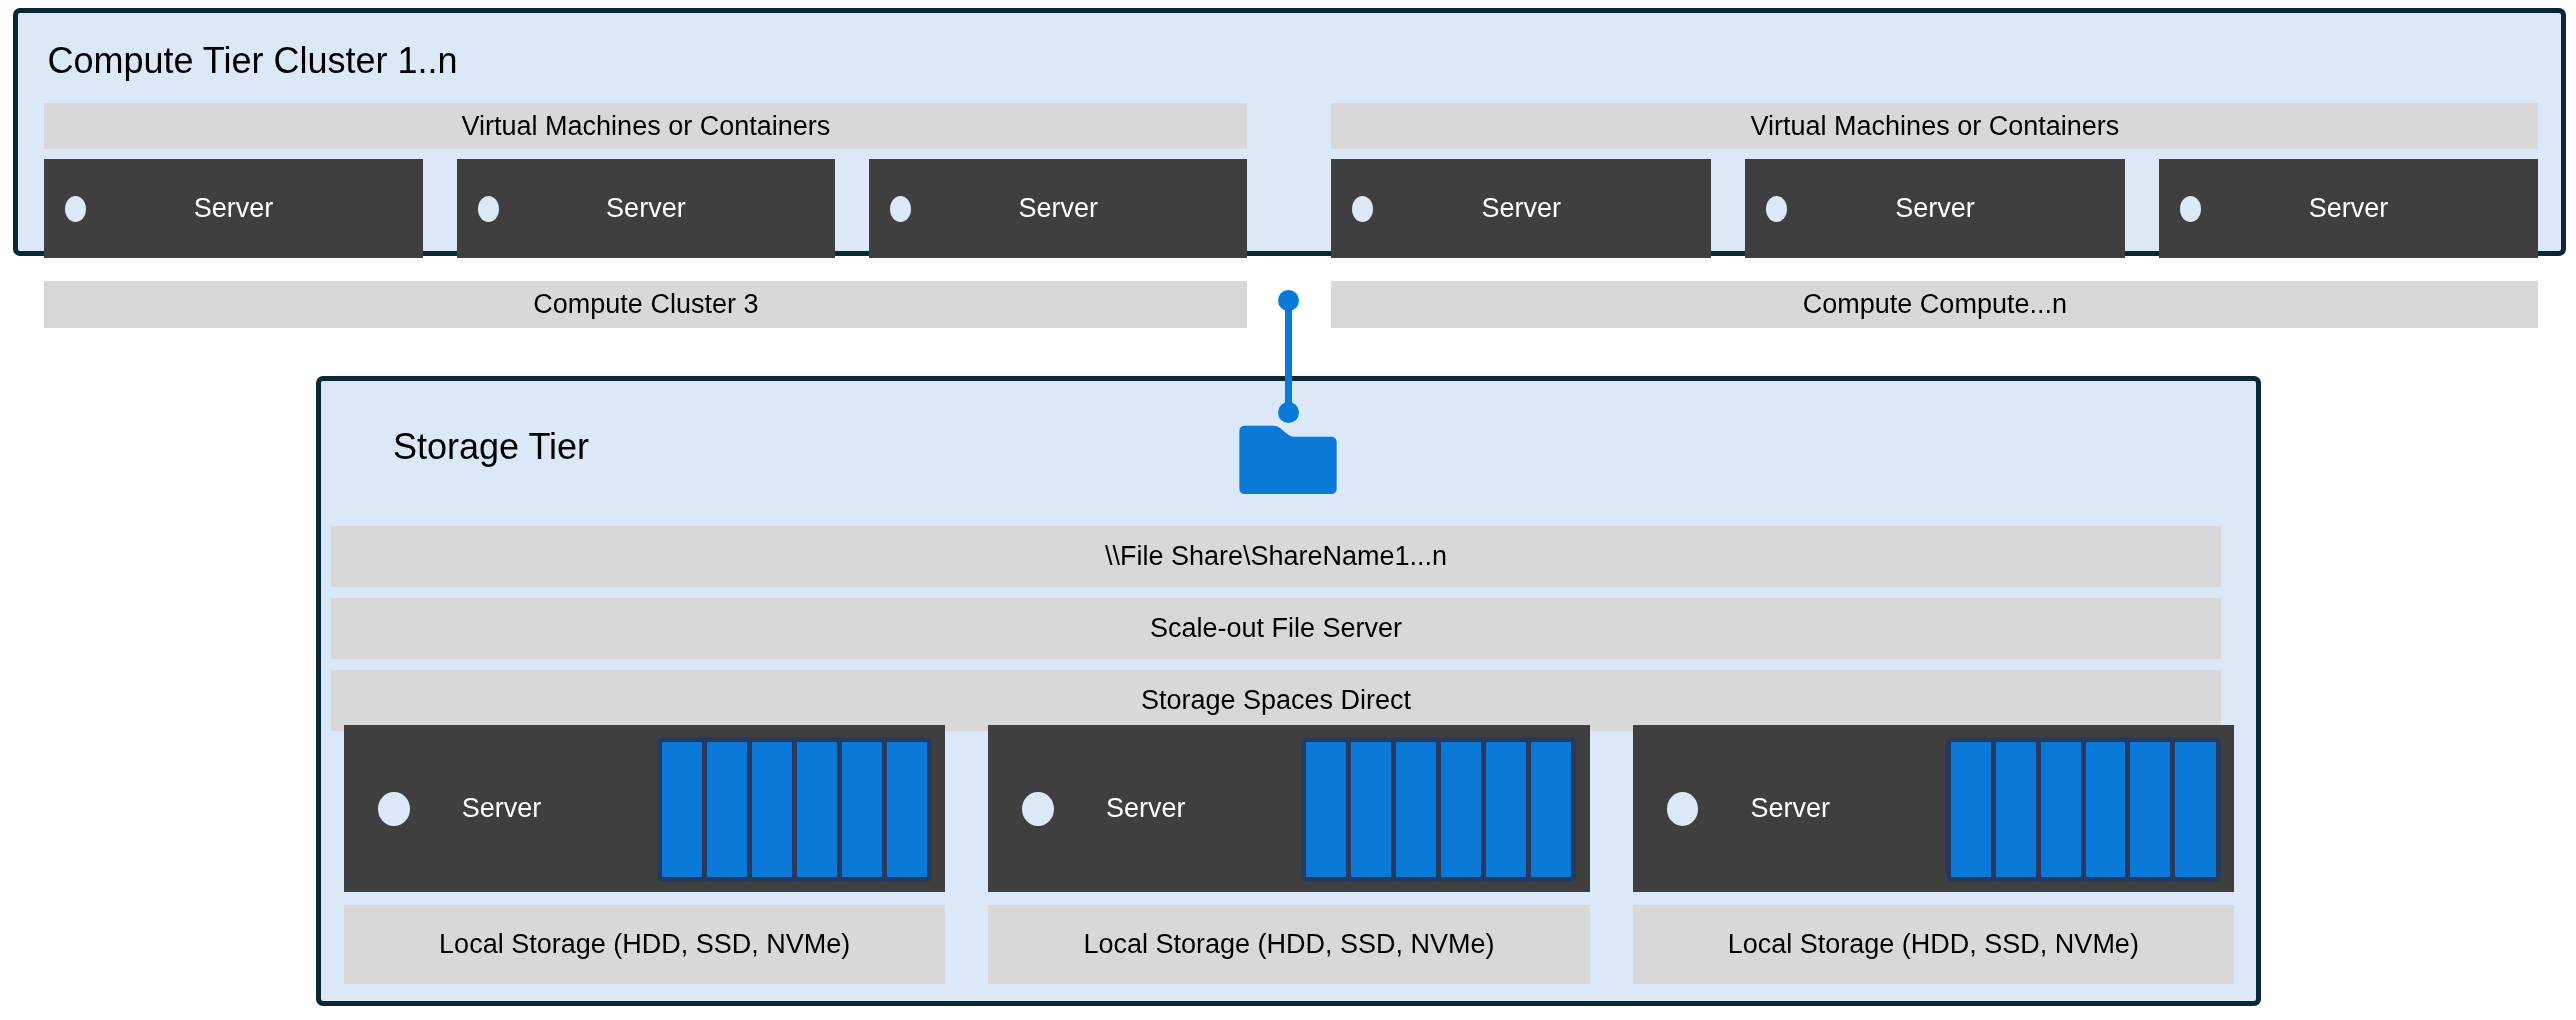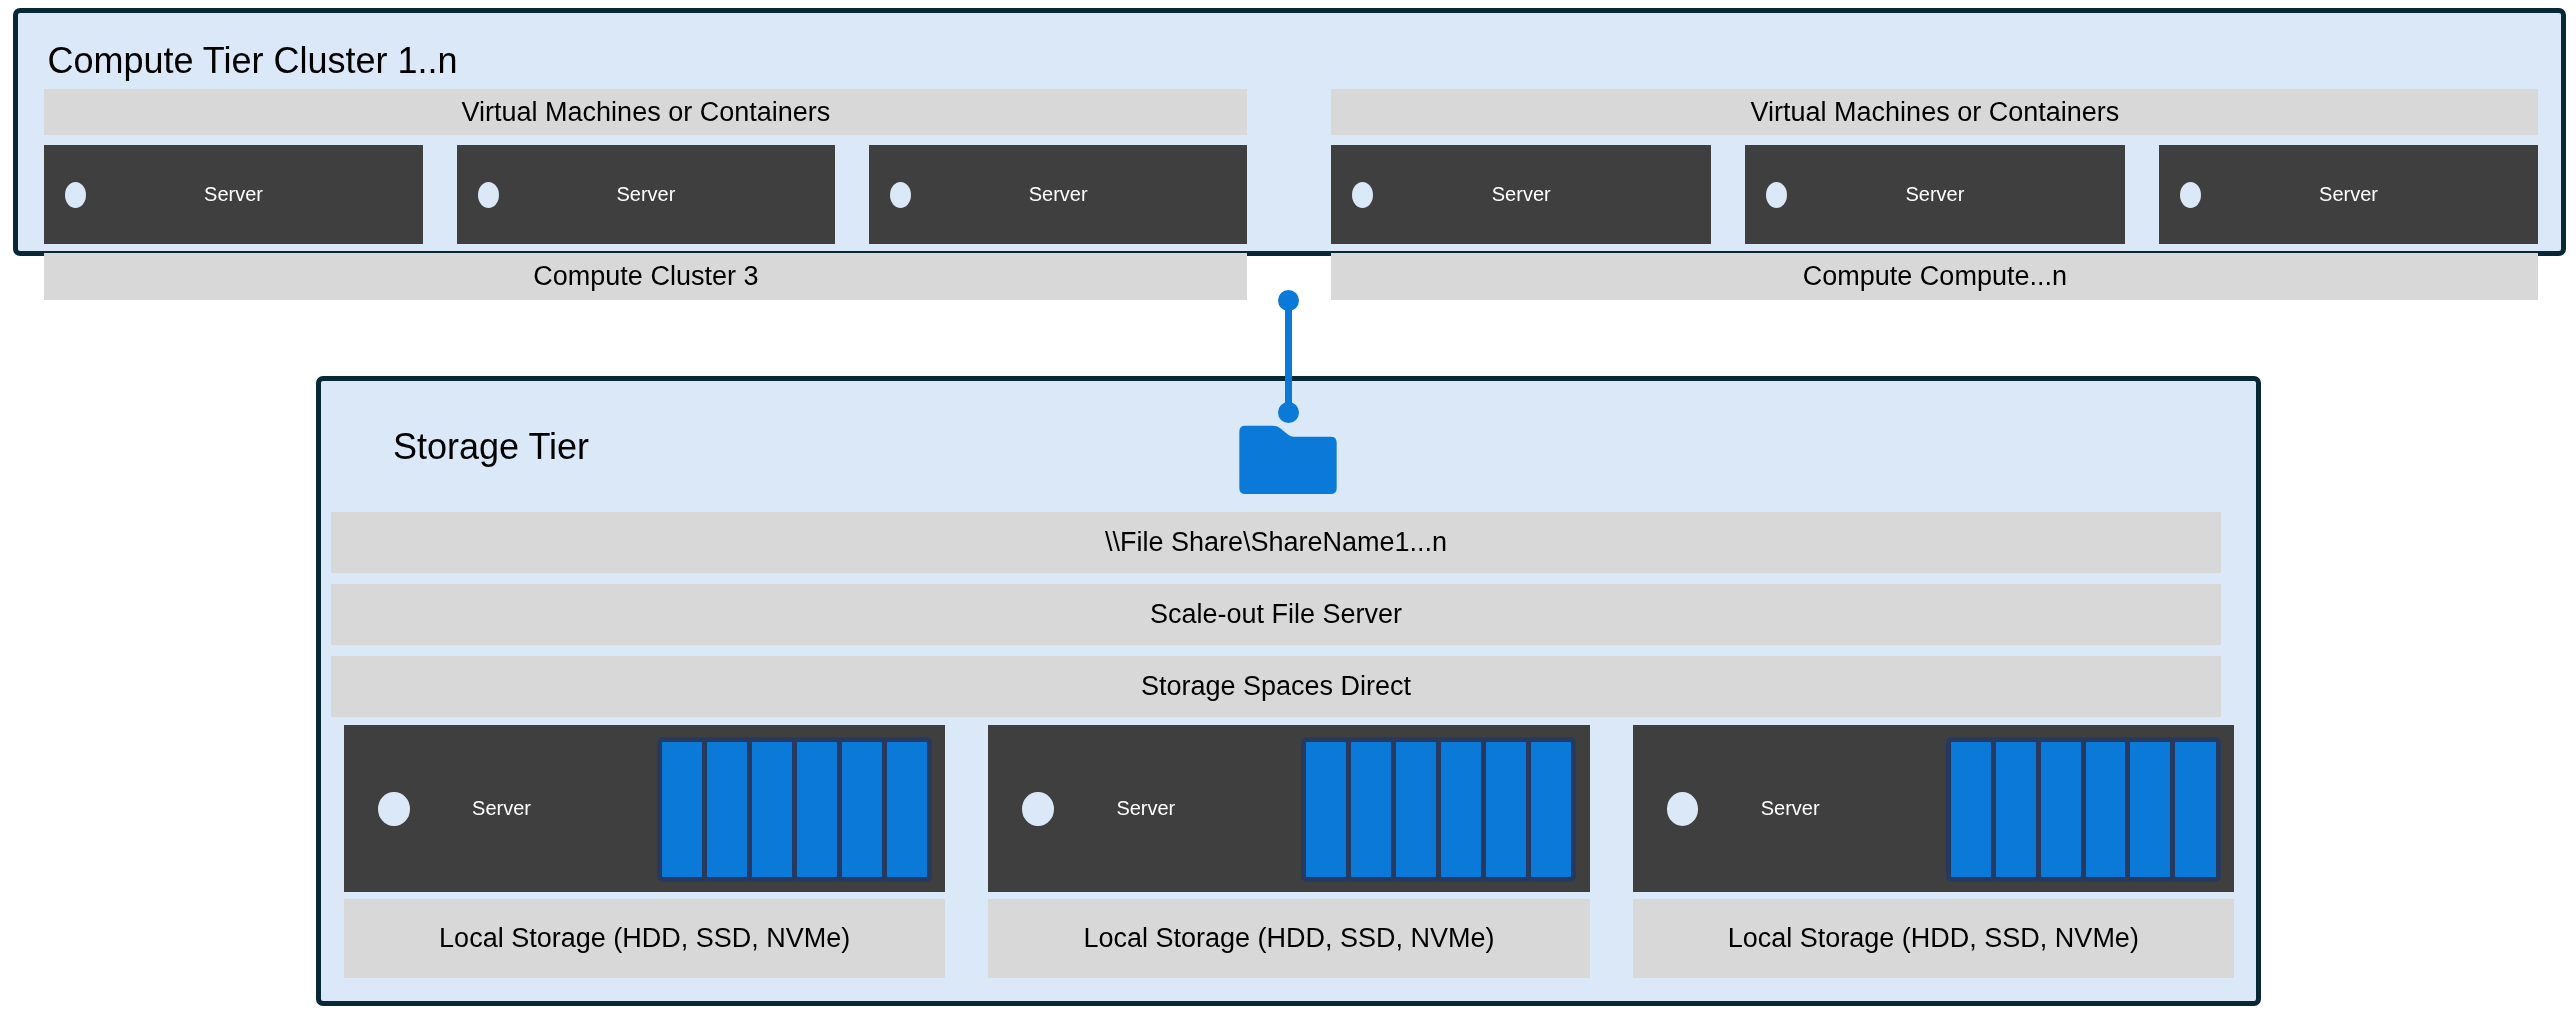--- a/index.html
+++ b/index.html
@@ -18,45 +18,45 @@
   #storage-box{left:316px;top:376px;width:1945px;height:630px;padding-left:24px;}
   .tier-title{position:absolute;font-size:36px;line-height:36px;color:var(--black);white-space:nowrap;}
   #compute-title{left:29px;top:30px;}
   #storage-title{left:72px;top:48px;}
 
   
   .cluster{position:absolute;top:76px;display:flex;flex-direction:column;}
   #cluster-1{left:26px;width:1203px;}
   #cluster-n{left:1313px;width:1207px;}
   .gray-bar{background:var(--gray_bar);display:flex;align-items:center;justify-content:center;
-    font-size:27px;color:var(--black);white-space:nowrap;}
+    font-size:27px;color:var(--black);white-space:nowrap;margin-top:14px;}
   .vm-bar{height:46px;margin-bottom:10px;}
   .servers-row{display:flex;gap:34px;height:99px;margin-bottom:9.3px;}
   .server-box{flex:1;position:relative;background:var(--dark_box);
     display:flex;align-items:center;justify-content:center;}
-  .server-label{color:var(--white);font-size:20px;white-space:nowrap;}
+  .server-label{color:var(--white);font-size:27px;white-space:nowrap;}
   .led{position:absolute;background:var(--light_blue);border-radius:50%;}
   .led-sm{left:21px;top:50%;transform:translateY(-50%);width:21px;height:26px;}
   .cluster-bar{height:47px;}
 
   
   .storage-bar{position:absolute;left:10px;width:1890px;height:61px;}
   #sbar-0{top:131px;} #sbar-1{top:203px;} #sbar-2{top:275px;}
 
   
   .nodes-row{position:absolute;left:23px;top:344px;width:1890px;display:flex;gap:43px;}
   .node-col{width:602px;display:flex;flex-direction:column;}
   .storage-server{position:relative;height:167px;background:var(--dark_box);}
   .led-lg{left:34px;top:50%;transform:translateY(-50%);width:31.5px;height:34px;}
   .storage-server .server-label{position:absolute;left:0;top:0;width:315px;height:100%;
     display:flex;align-items:center;justify-content:center;}
   .disk-array{position:absolute;right:13.4px;top:11.7px;bottom:10px;width:275px;display:flex;}
   .disk{flex:1;background:var(--blue);border:5.2px solid var(--disk_outline);border-radius:5.8px;}
   .disk + .disk{margin-left:-5.2px;}
-  .local-bar{height:79px;margin-top:7px;}
+  .local-bar{height:79px;margin-top:13px;}
 
   
   .connector{position:absolute;z-index:5;background:var(--blue);}
   #conn-line{left:1285px;top:301px;width:7px;height:111px;}
   .conn-dot{position:absolute;z-index:5;width:21px;height:21px;border-radius:50%;background:var(--blue);}
   #conn-dot-top{left:1278px;top:290px;}
   #conn-dot-bottom{left:1278px;top:402px;}
   #folder{position:absolute;z-index:6;left:1239px;top:421px;width:98px;height:73px;}
 </style>
 </head>

